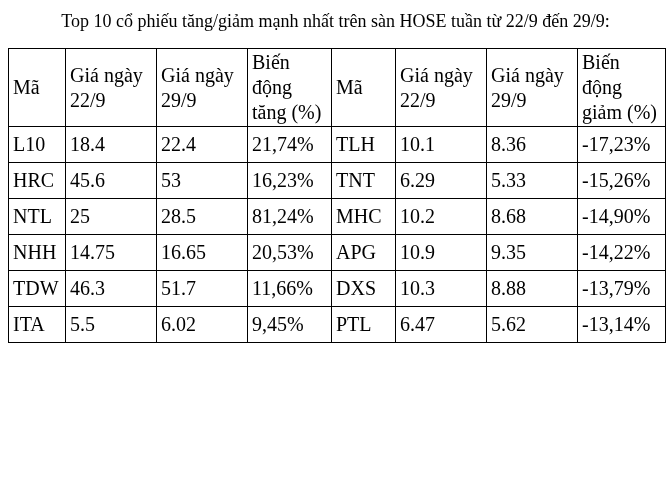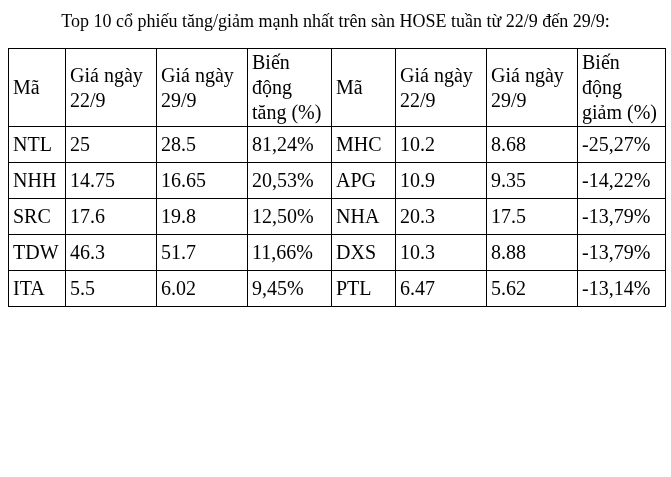--- a/index.html
+++ b/index.html
@@ -73,48 +73,58 @@
         <th>Giá ngày 29/9</th>
         <th>Biến động tăng (%)</th>
         <th>Mã</th>
         <th>Giá ngày 22/9</th>
         <th>Giá ngày 29/9</th>
         <th>Biến động giảm (%)</th>
       </tr>
     </thead>
     <tbody>
         <tr>
+          <td>L10</td>
+          <td>18.4</td>
+          <td>22.4</td>
+          <td>21,74%</td>
+          <td>TLH</td>
+          <td>10.1</td>
+          <td>8.36</td>
+          <td>-17,23%</td>
+        </tr>
+        <tr>
+          <td>HRC</td>
+          <td>45.6</td>
+          <td>53</td>
+          <td>16,23%</td>
+          <td>TNT</td>
+          <td>6.29</td>
+          <td>5.33</td>
+          <td>-15,26%</td>
+        </tr>
+        <tr>
           <td>NTL</td>
           <td>25</td>
           <td>28.5</td>
           <td>81,24%</td>
           <td>MHC</td>
           <td>10.2</td>
           <td>8.68</td>
-          <td>-25,27%</td>
+          <td>-14,90%</td>
         </tr>
         <tr>
           <td>NHH</td>
           <td>14.75</td>
           <td>16.65</td>
           <td>20,53%</td>
           <td>APG</td>
           <td>10.9</td>
           <td>9.35</td>
           <td>-14,22%</td>
-        </tr>
-        <tr>
-          <td>SRC</td>
-          <td>17.6</td>
-          <td>19.8</td>
-          <td>12,50%</td>
-          <td>NHA</td>
-          <td>20.3</td>
-          <td>17.5</td>
-          <td>-13,79%</td>
         </tr>
         <tr>
           <td>TDW</td>
           <td>46.3</td>
           <td>51.7</td>
           <td>11,66%</td>
           <td>DXS</td>
           <td>10.3</td>
           <td>8.88</td>
           <td>-13,79%</td>

